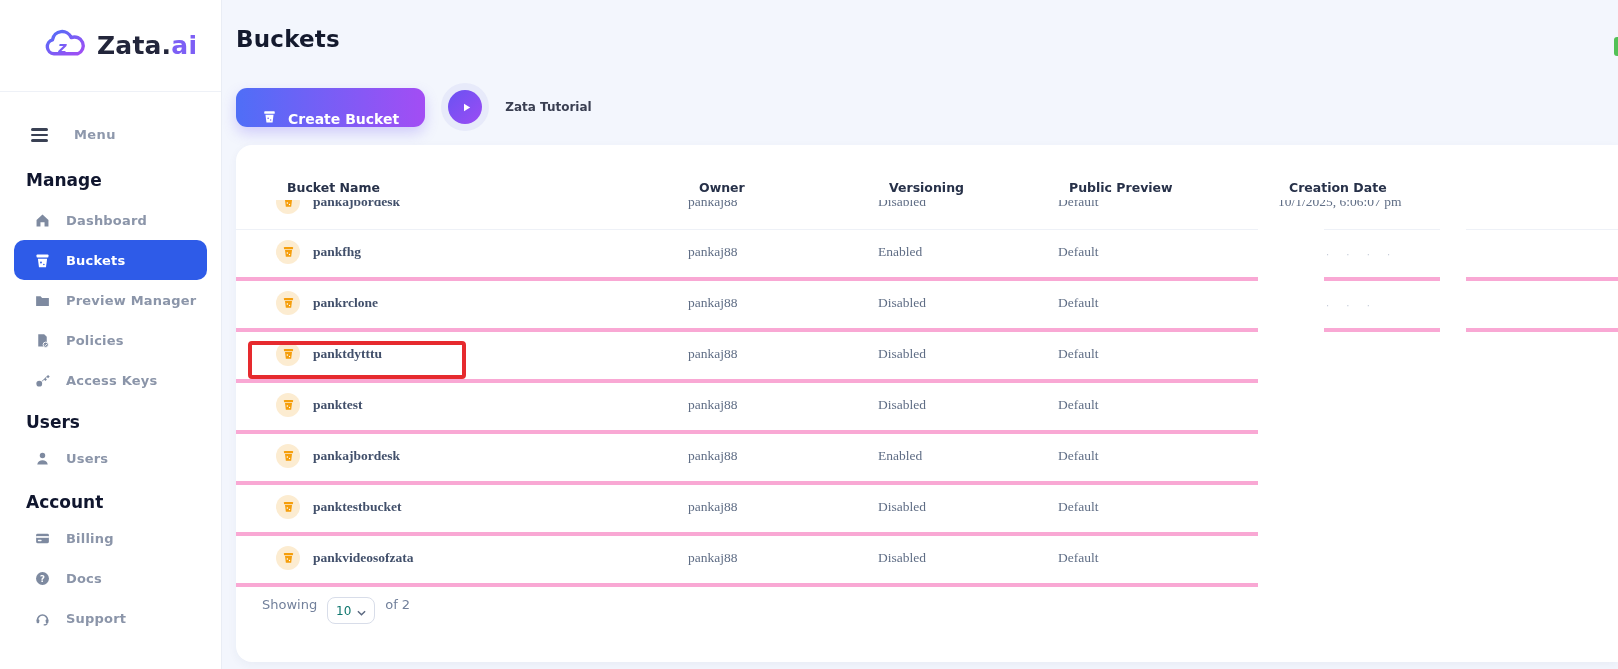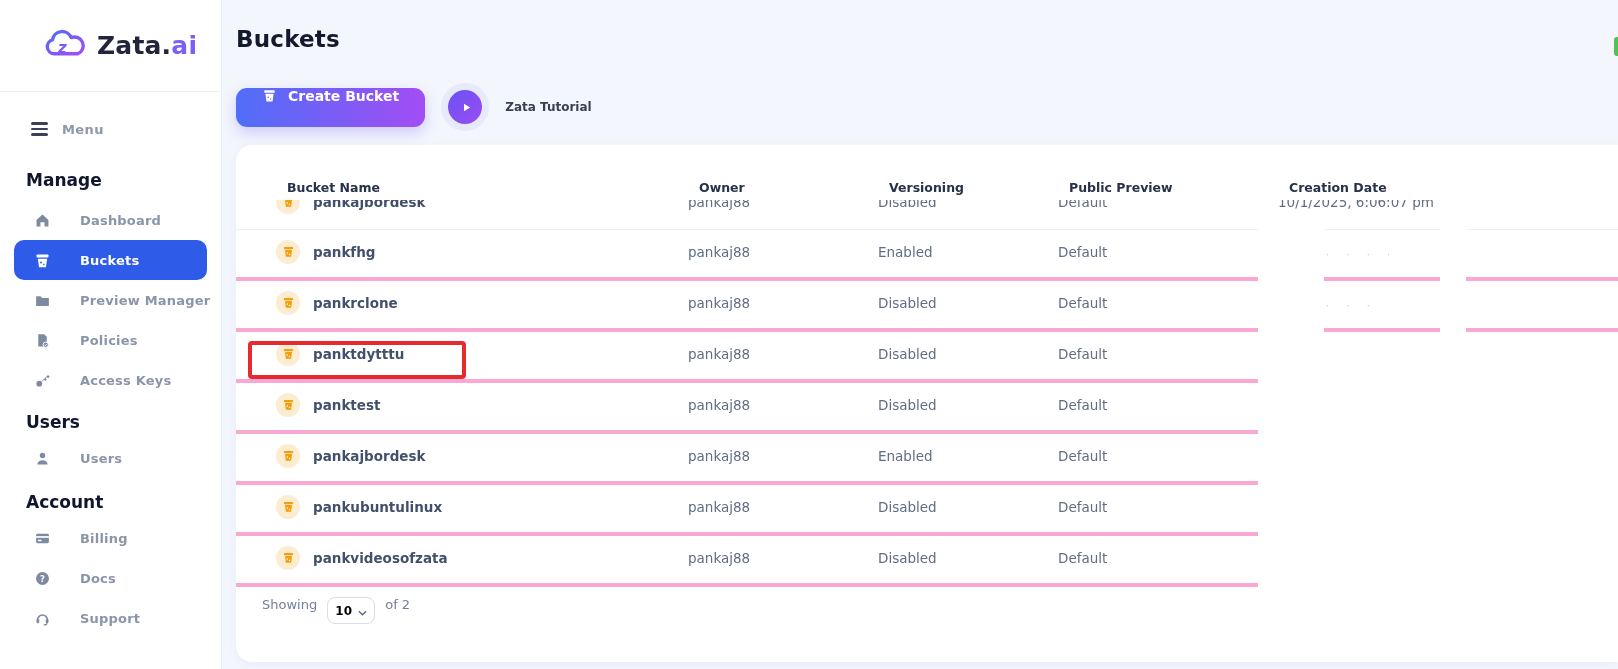--- a/index.html
+++ b/index.html
@@ -10,44 +10,44 @@
     background:#f3f6fd; color:#1c2338;
   }
 
   
   .sidebar { position:absolute; left:0; top:0; width:222px; height:669px;
     background:#fff; border-right:1px solid #e9edf5; z-index:20; }
   .logo-row { height:92px; display:flex; align-items:center; padding-left:42px;
     border-bottom:1px solid #eef1f7; gap:9px; }
   .logo-text { font-size:25px; font-weight:bold; color:#23263b; letter-spacing:.2px; }
   .logo-text .accent { color:#7d5ff5; }
-  .menu-row { margin:30px 0 0 31px; height:20px; display:flex; align-items:flex-start; gap:14px; cursor:pointer; }
+  .menu-row { margin:30px 0 0 31px; height:20px; display:flex; align-items:flex-end; gap:26px; cursor:pointer; }
   .hamburger { display:flex; flex-direction:column; gap:3px; }
   .hamburger i { display:block; width:17px; height:2.6px; background:#3a4154; border-radius:2px; }
   .menu-label { font-size:13px; font-weight:bold; color:#8e98ac; letter-spacing:.4px; }
   .section-title { font-size:17px; font-weight:bold; color:#10162e; padding-left:26px; }
   .st-manage { margin-top:28px; }
   .st-users  { margin-top:12px; }
   .st-account{ margin-top:14px; }
   .nav { margin-top:10px; }
   .nav.tight { margin-top:6px; }
-  .nav-item { height:40px; display:flex; align-items:center; padding-left:33px; gap:29px; cursor:pointer; }
+  .nav-item { height:40px; display:flex; align-items:center; padding-left:33px; gap:15px; cursor:pointer; }
   .nav-item .nicon { width:18px; height:18px; color:#7e8aa0; flex:0 0 18px; display:flex; align-items:center; justify-content:center; }
   .nav-item .nlabel { font-size:13px; font-weight:bold; color:#8b95a9; letter-spacing:.2px; }
   .nav-item.active { margin:0 14px; padding-left:19px; border-radius:10px; background:#2e5be8; }
   .nav-item.active .nicon { color:#fff; }
   .nav-item.active .nlabel { color:#fff; }
   .nicon svg { width:17px; height:17px; fill:currentColor; }
 
   
   .main { position:absolute; left:222px; top:0; right:0; bottom:0; background:#f3f6fd; }
   .page-title { position:absolute; left:14px; top:26px; font-size:23px; font-weight:bold; color:#141a2e; letter-spacing:.2px; }
   .actions { position:absolute; left:14px; top:83px; height:48px; display:flex; align-items:center; }
   .create-btn { height:39px; padding:0 26px; border:none; border-radius:11px; cursor:pointer;
-    display:flex; align-items:flex-start; gap:11px;
+    display:flex; align-items:flex-end; gap:11px;
     background:linear-gradient(90deg,#4f6ef7 0%,#a34df4 100%);
     color:#fff; font-family:inherit; font-size:14px; font-weight:bold;
     box-shadow:0 6px 14px rgba(105,80,245,.25); }
   .create-btn svg { width:15px; height:15px; }
   .play-wrap { margin-left:16px; width:48px; height:48px; border-radius:50%;
     background:#e7eafa; display:flex; align-items:center; justify-content:center; cursor:pointer; }
   .play-inner { width:34px; height:34px; border-radius:50%;
     background:linear-gradient(135deg,#6a52f2,#9b4cf4);
     display:flex; align-items:center; justify-content:center; }
   .play-inner svg { width:11px; height:11px; margin-left:2px; }
@@ -58,21 +58,21 @@
     background:#fff; border-radius:16px 0 0 16px;
     box-shadow:0 3px 10px rgba(30,50,100,.05); }
   .th { position:absolute; top:35px; height:20px; font-size:12.5px; font-weight:bold; color:#273149;margin-left:11px; }
   .col-name { left:40px; } .col-owner { left:452px; } .col-ver { left:642px; }
   .col-pub { left:822px; } .col-date { left:1042px; }
   .tbody { position:absolute; left:0; right:0; top:55px; }
   .trow { position:relative; height:51px; border-bottom:4px solid #f9a8d4; }
   .clip-row { height:30px; overflow:hidden; border-bottom:1px solid #eef1f7; }
   .clip-row .trow { height:51px; margin-top:-22px; border-bottom:none; }
   .cell { position:absolute; top:0; bottom:4px; display:flex; align-items:center;
-    font-size:13.5px; color:#5f6d85; }
+    font-size:13.5px; color:#5f6d85;font-family:Liberation Serif, serif; }
   .cell.name { gap:13px; font-weight:bold; color:#42506b; }
   .bucket-badge { width:24px; height:24px; border-radius:50%; background:#fcecd1;
     display:flex; align-items:center; justify-content:center; flex:0 0 24px; }
   .bucket-badge svg { width:13px; height:13px; }
   .hl-box { position:absolute; left:12px; top:9px; width:218px; height:38px;
     border:4px solid #e62a2e; border-radius:4px; pointer-events:none; z-index:6; }
 
   
   .blob { position:absolute; background:#fff; z-index:3; }
   .blob-a { left:1022px; top:80px;  width:66px;  height:368px; }
@@ -81,21 +81,21 @@
   .frag { position:absolute; z-index:4; font-size:10px; letter-spacing:7px; color:#c5ccd8; }
   .frag-1 { left:1090px; top:104px; }
   .frag-2 { left:1090px; top:155px; }
 
   
   .pagination { position:absolute; left:26px; top:452px; height:27px;
     display:flex; align-items:flex-start; gap:10px; z-index:5; }
   .pg-label { font-size:13px; color:#72809b; }
   .select-box { width:48px; height:27px; border:1px solid #d8dde9; border-radius:8px;
     background:#fff; display:flex; align-items:center; justify-content:center; gap:6px; cursor:pointer; }
-  .select-box .val { font-size:12px; font-weight:bold; color:#000000; }
+  .select-box .val { font-size:12px; font-weight:normal; color:#0f766e; }
 
   
   .green-sliver { position:absolute; right:0; top:37px; width:4px; height:19px;
     background:#52c156; border-radius:3px 0 0 3px; z-index:30; }
 </style>
 </head>
 <body>
 
 <aside class="sidebar">
   <div class="logo-row">
@@ -369,21 +369,21 @@
       <div class="trow">
         <div class="cell name col-name">
           <span class="bucket-badge">
             <svg viewBox="0 0 20 20" fill="#f59e0b">
                 <rect x="3" y="3" width="14" height="3.4" rx="0.9"></rect>
                 <path d="M4.6 7.8h10.8L14.1 18H5.9z"></path>
                 <circle cx="8.2" cy="12.3" r="1.2" fill="#fff"></circle>
                 <circle cx="11.6" cy="14.6" r="1" fill="#fff"></circle>
               </svg>
           </span>
-          <span>pankubuntulinux</span>
+          <span>panktestbucket</span>
         </div>
         <div class="cell col-owner">pankaj88</div>
         <div class="cell col-ver">Disabled</div>
         <div class="cell col-pub">Default</div>
         <div class="cell col-date"></div>
       </div>
 
       <div class="trow">
         <div class="cell name col-name">
           <span class="bucket-badge">

